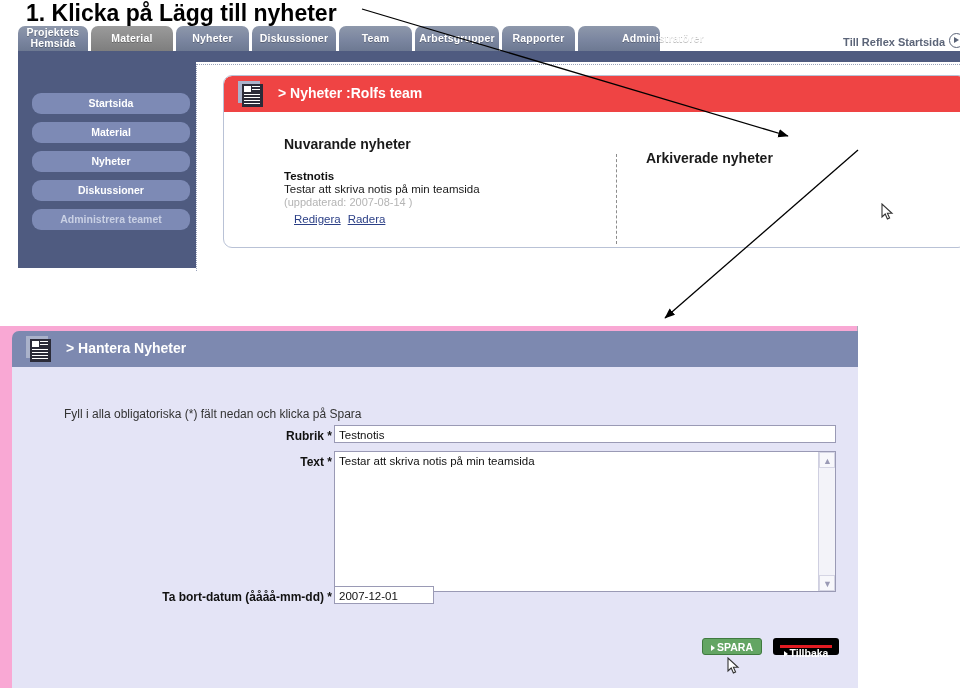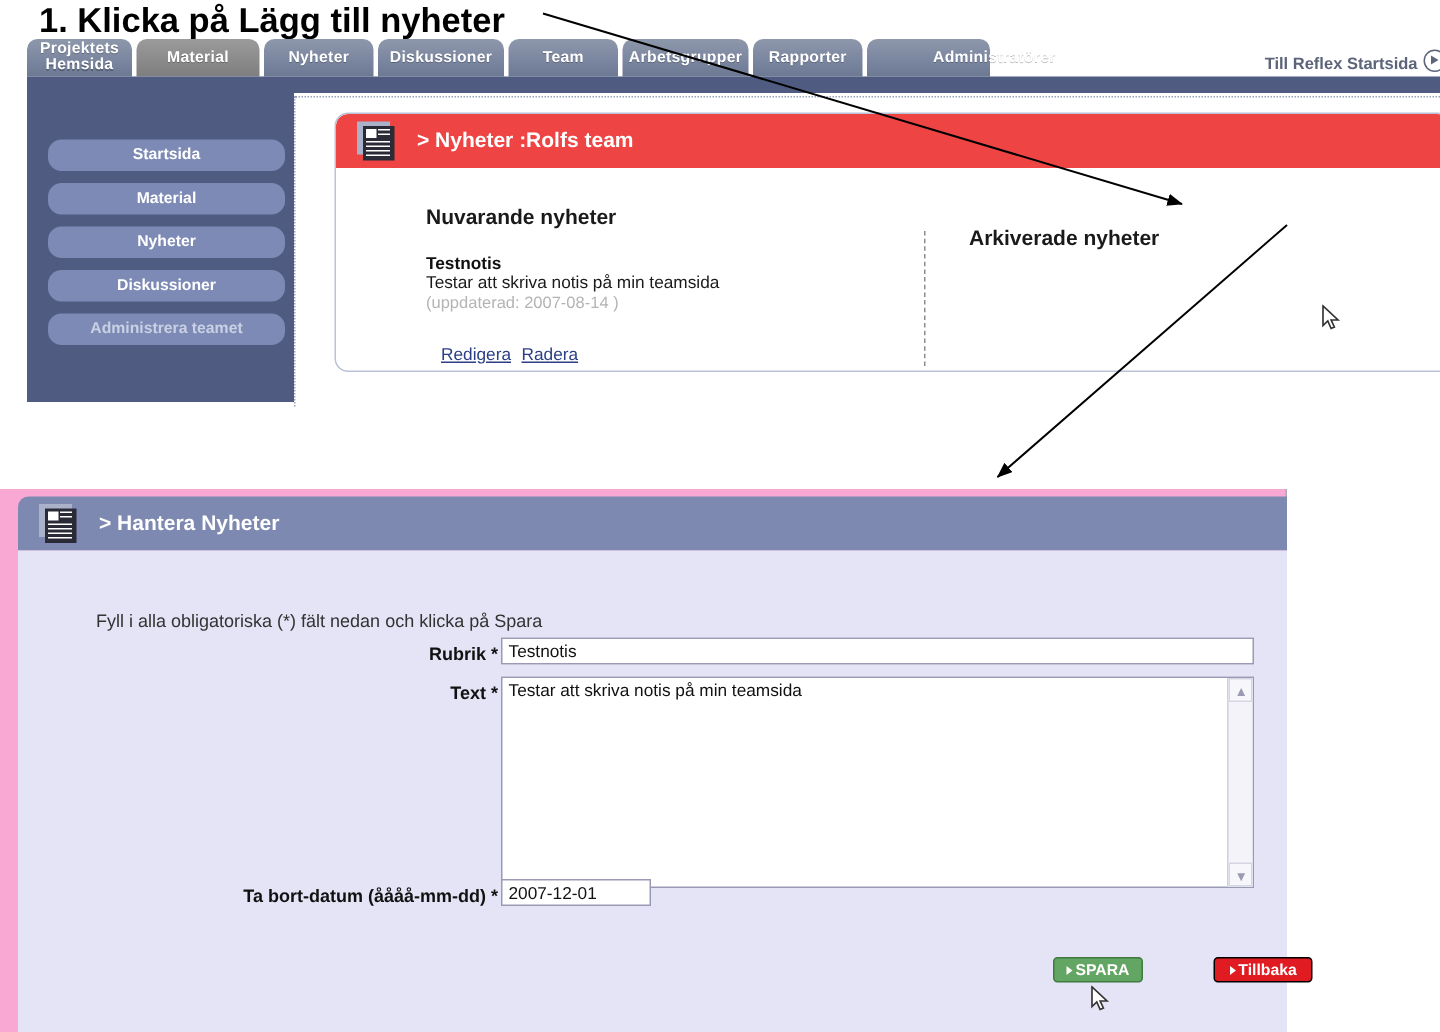--- a/index.html
+++ b/index.html
@@ -119,21 +119,21 @@
 
   .h2{
     position:absolute;
     color:#1a1a1a;font-size:14px;font-weight:bold;
     font-family:"Liberation Sans", sans-serif;white-space:nowrap;
   }
   .newsitem{position:absolute;left:60px;top:94px;width:330px;}
   .newsitem .ttl{font-size:11.5px;font-weight:bold;color:#111;font-family:"Liberation Sans",sans-serif;}
   .newsitem .bdy{font-size:11.5px;color:#1a1a1a;margin-top:1px;font-family:"Liberation Sans",sans-serif;}
   .newsitem .upd{font-size:11px;color:#b4b4b4;margin-top:1px;font-family:"Liberation Sans",sans-serif;}
-  .newsitem .links{margin-top:19px;padding-left:10px;}
+  .newsitem .links{margin-top:1px;padding-left:10px;}
   .newsitem .links a{
     font-size:11.5px;color:#2b3f86;text-decoration:underline;margin-right:7px;
     font-family:"Liberation Sans",sans-serif;
   }
   .vdivider{
     position:absolute;left:392px;top:78px;width:0;height:90px;
     border-left:1px dashed #8c8c8c;
   }
 
   
@@ -207,21 +207,21 @@
   }
   .btn2{
     position:absolute;height:17px;
     border-radius:3px;
     font-size:10.5px;font-weight:bold;color:#ffffff;
     font-family:"Liberation Sans", sans-serif;
     text-align:center;line-height:16px;
     box-sizing:border-box;
   }
   .btn-save{background:#63a563;border:1px solid #3f7a3f;}
-  .btn-back{background:#e11b22;border:1px solid #000000;margin-left:36px;}
+  .btn-back{background:#e11b22;border:7px solid #000000;}
   .btn2 .tri{
     display:inline-block;
     border-left:4px solid #fff;
     border-top:3px solid transparent;border-bottom:3px solid transparent;
     margin-right:2px;position:relative;top:0px;
   }
 </style>
 </head>
 <body>
 

